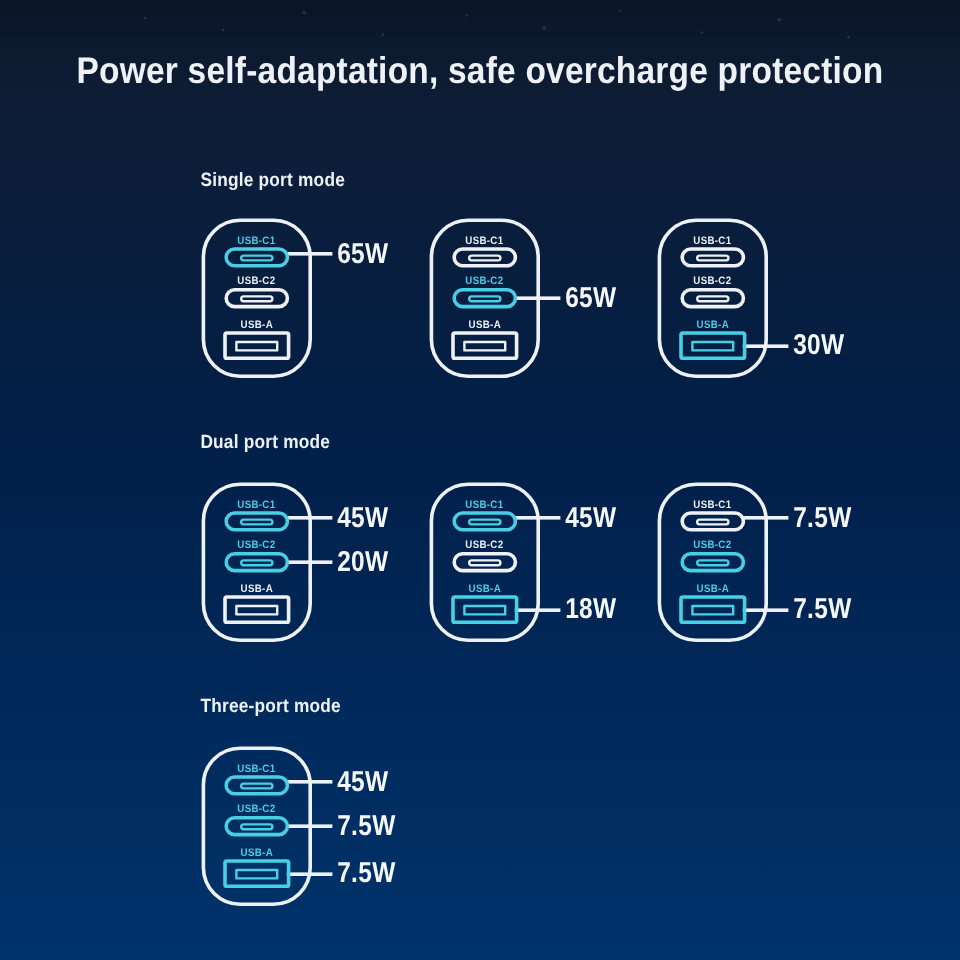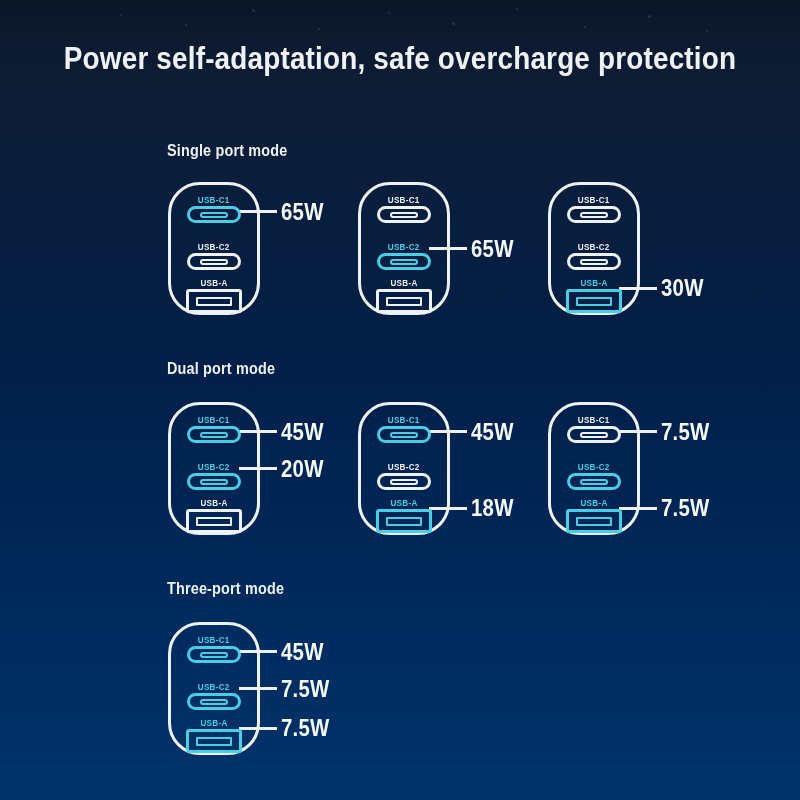--- a/index.html
+++ b/index.html
@@ -59,21 +59,21 @@
   }
   .port.usb-a{
     width:56px;height:24px;border:3px solid #eef2f8;border-radius:3px;
   }
   .port.usb-a .inner{
     box-sizing:border-box;width:36px;height:9px;
     border:2px solid #eef2f8;border-radius:1px;
   }
   .port.active{border-color:#48cfe6;}
   .port.active .inner{border-color:#48cfe6;}
-  .g2{margin-top:19px;}
+  .g2{margin-top:6px;}
   .g3{margin-top:8px;}
   .watt-line{
     position:absolute;left:71px;width:38px;height:3px;background:#eef2f8;
   }
   .watt{
     position:absolute;left:113px;color:#f4f7fb;
     font-size:24px;font-weight:bold;line-height:24px;
     letter-spacing:0.3px;
     transform:scaleX(0.85);transform-origin:left center;
     white-space:nowrap;

